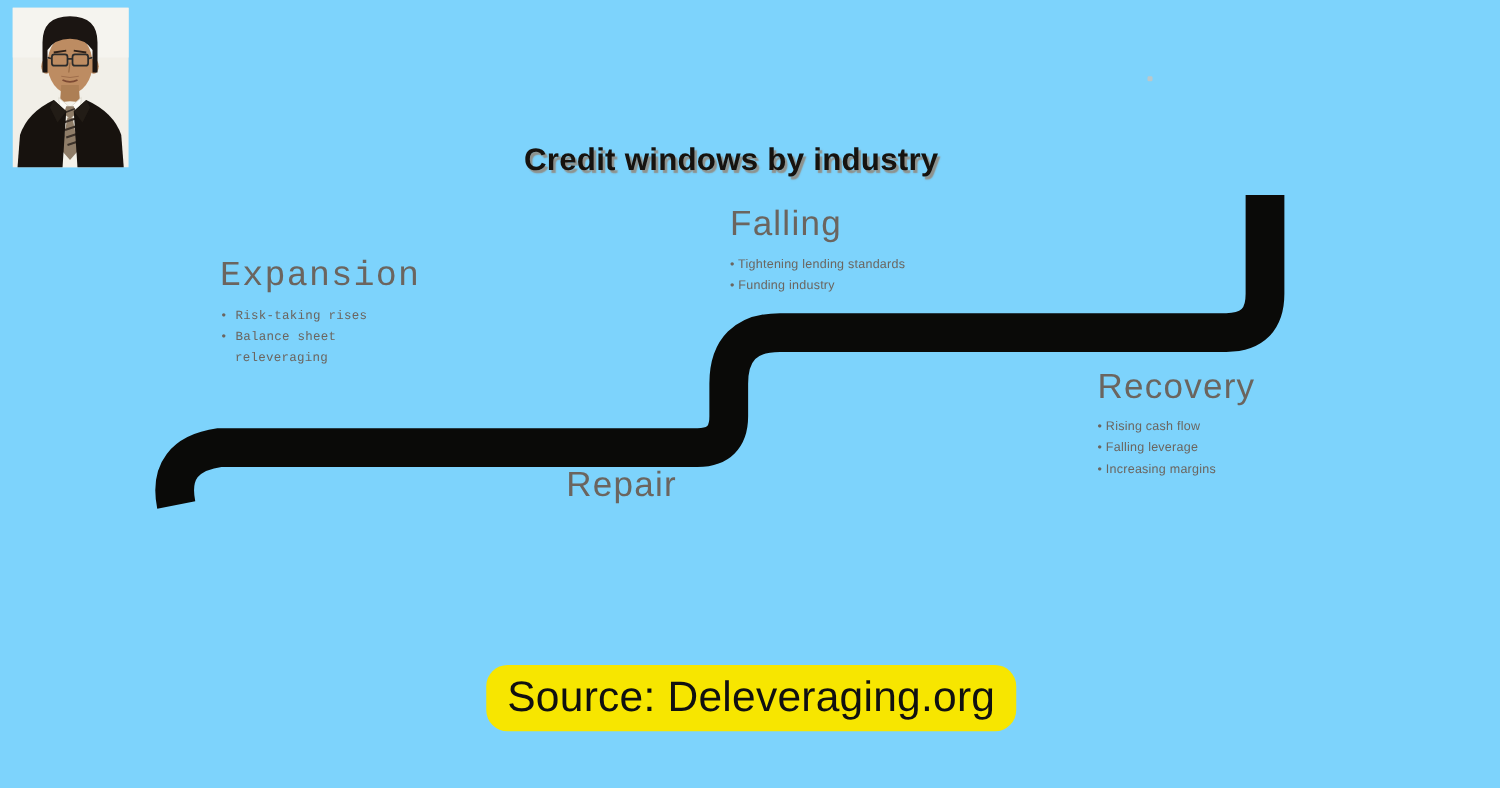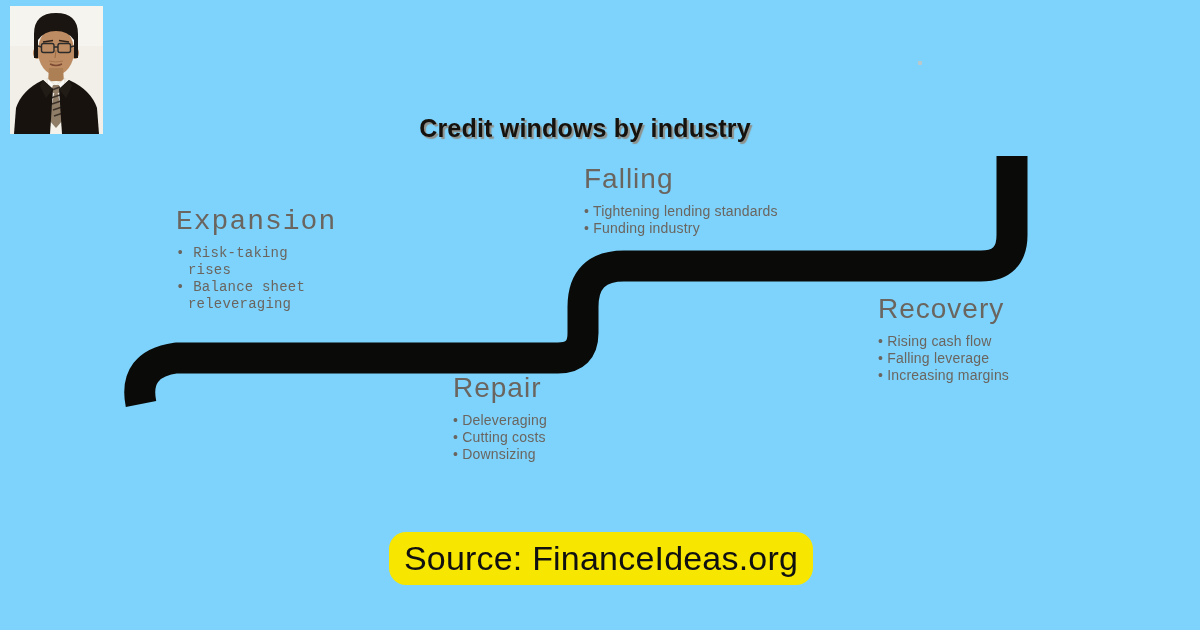--- a/index.html
+++ b/index.html
@@ -47,21 +47,21 @@
 
   
   .phase { position: absolute; }
   .phase h2 {
     margin: 0 0 8px 0;
     font-size: 28px;
     font-weight: 400;
     letter-spacing: 1px;
     color: #6b655f;
   }
-  .bullets { color: #6b655f; font-size: 14px; letter-spacing: 0.2px; }
+  .bullets { color: #6b655f; font-size: 10px; letter-spacing: 0.2px; }
   .bullet {
     line-height: 17px;
     padding-left: 12px;
     text-indent: -12px;
     white-space: normal;
   }
   .phase-expansion { left: 176px; top: 206px; font-family: Liberation Mono, monospace; }
   .phase-expansion .bullets { width: 135px; }
   .phase-downturn  { left: 584px; top: 163px; }
   .phase-downturn  .bullets { width: 260px; }
@@ -164,33 +164,28 @@
   <section class="phase phase-downturn">
     <h2 style="color: rgb(107, 101, 95);">Falling</h2>
     <div class="bullets" style="color: rgb(107, 101, 95);">
         <div class="bullet">• Tightening lending standards</div>
         <div class="bullet">• Funding industry</div>
       </div>
   </section>
 
   <section class="phase phase-repair">
     <h2 style="color: rgb(107, 101, 95);">Repair</h2>
-    <div class="bullets" style="color: rgb(107, 101, 95);">
-        <div class="bullet">• Deleveraging</div>
-        <div class="bullet">• Cutting costs</div>
-        <div class="bullet">• Downsizing</div>
-      </div>
   </section>
 
   <section class="phase phase-recovery">
     <h2 style="color: rgb(107, 101, 95);">Recovery</h2>
     <div class="bullets" style="color: rgb(107, 101, 95);">
         <div class="bullet">• Rising cash flow</div>
         <div class="bullet">• Falling leverage</div>
         <div class="bullet">• Increasing margins</div>
       </div>
   </section>
 
   <div class="source-badge" style="background: rgb(247, 230, 0);">
-    <span style="color: rgb(16, 16, 16);">Source: FinanceIdeas.org</span>
+    <span style="color: rgb(16, 16, 16);">Source: Deleveraging.org</span>
   </div>
 
 </div>
 
 </body></html>

